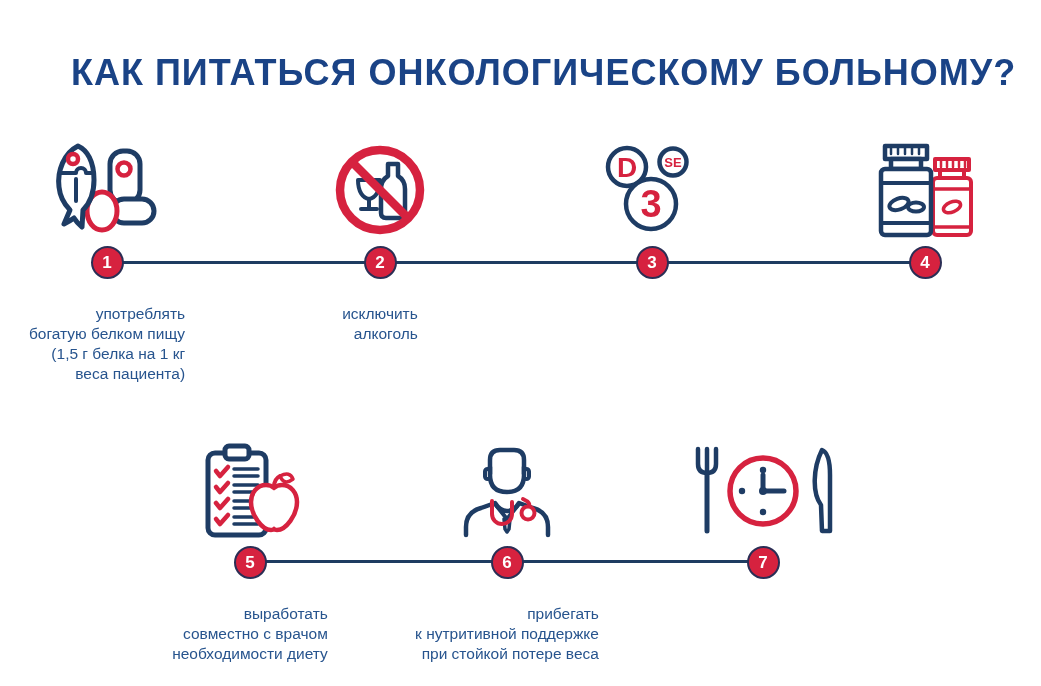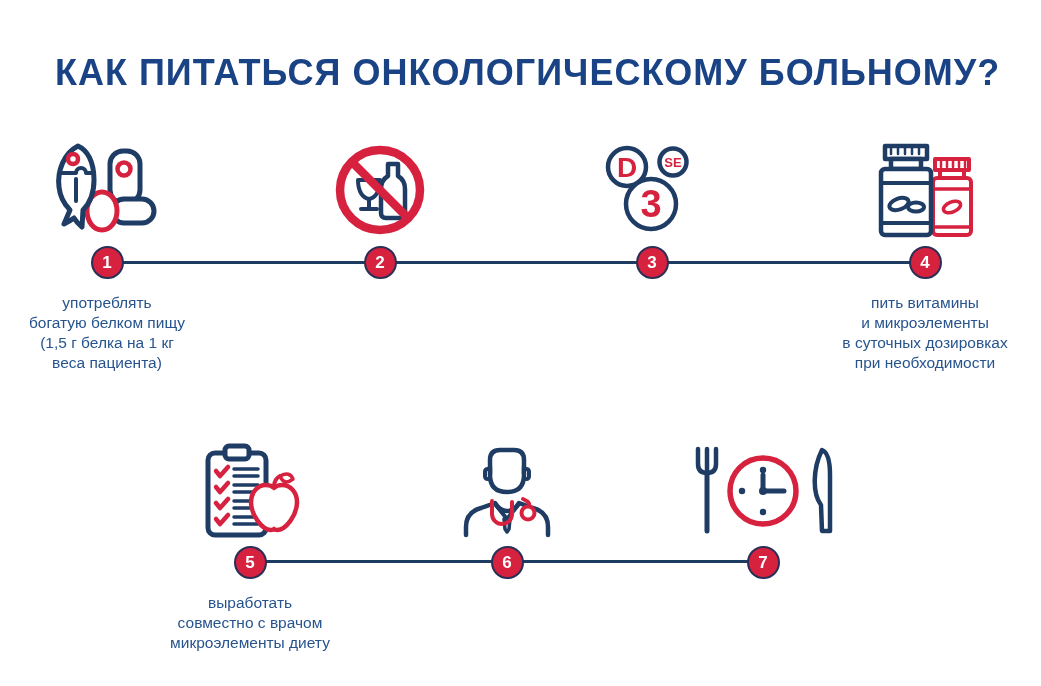--- a/index.html
+++ b/index.html
@@ -1,33 +1,33 @@
 <!DOCTYPE html>
 <html><head>
 <meta charset="utf-8">
 <style>
   html,body{margin:0;padding:0;}
   body{
     width:1041px;height:686px;position:relative;background:#ffffff;
     font-family:"Liberation Sans","DejaVu Sans",sans-serif;overflow:hidden;
   }
   .title{
-    position:absolute;left:55px;top:28px;width:960px;
+    position:absolute;left:71px;top:28px;width:960px;
     font-size:36px;font-weight:bold;letter-spacing:1px;color:#1a4386;
   }
   .tline{position:absolute;height:3px;background:#1e3c61;}
   .step{position:absolute;width:232px;display:flex;flex-direction:column;align-items:center;}
   .icon-area{height:106px;display:flex;align-items:flex-end;justify-content:center;padding-bottom:8px;box-sizing:border-box;}
   .num{
     width:33px;height:33px;border-radius:50%;background:#d6223f;border:2.5px solid #2b2e55;
     box-sizing:border-box;display:flex;align-items:center;justify-content:center;z-index:2;
   }
   .num span{color:#ffffff;font-weight:bold;font-size:17px;line-height:1;}
   .label{
-    margin-top:14px;text-align:center;white-space:pre-line;
+    margin-top:25px;text-align:right;white-space:pre-line;
     font-size:15.5px;line-height:20px;color:#27548e;
   }
   svg{display:block;}
   .n{stroke:#1e3c64;fill:none;stroke-linecap:round;stroke-linejoin:round;}
   .r{stroke:#d6223f;fill:none;stroke-linecap:round;stroke-linejoin:round;}
   .fw{fill:#ffffff;}
   .redtxt{fill:#d6223f;font-weight:bold;font-family:"Liberation Sans",sans-serif;}
 </style>
 </head>
 <body>
@@ -66,20 +66,22 @@
       <path d="M56,22 h10 v12 c5,3 7,7 7,13 v24 q0,5 -5,5 h-14 q-5,0 -5,-5 v-24 c0,-6 2,-10 7,-13 Z" class="n" stroke-width="4.5"></path>
       <path d="M26,38 h22 c0,12 -5,18 -11,19 c-6,-1 -11,-7 -11,-19 Z" class="n" stroke-width="4"></path>
       <path d="M37,57 v10 M29,67 h16" class="n" stroke-width="4"></path>
       <circle cx="48" cy="48" r="40" class="r" stroke-width="8.5"></circle>
       <line x1="21" y1="21" x2="75" y2="75" class="r" stroke-width="8.5"></line>
     </svg>
   </div>
   <div class="num">
       <span>2</span>
     </div>
+  <div class="label">исключить
+алкоголь</div>
 </div>
 
 <div class="step" style="left:536px;top:140px;">
   <div class="icon-area">
     <svg width="110" height="95" viewBox="0 0 110 95">
       <circle cx="30" cy="24" r="19" class="n fw" stroke-width="4.5"></circle>
       <circle cx="76" cy="19" r="13.5" class="n fw" stroke-width="4.5"></circle>
       <circle cx="54" cy="61" r="25" class="n fw" stroke-width="4.5"></circle>
       <text x="30" y="34" text-anchor="middle" font-size="28" class="redtxt">D</text>
       <text x="76" y="24" text-anchor="middle" font-size="13" class="redtxt">SE</text>
@@ -105,24 +107,20 @@
       <rect x="20" y="16" width="30" height="10" class="n fw" stroke-width="4.5"></rect>
       <rect x="10" y="26" width="50" height="66" rx="4" class="n fw" stroke-width="4.5"></rect>
       <path d="M10,40 h50 M10,80 h50" class="n" stroke-width="4"></path>
       <ellipse cx="28" cy="61" rx="10" ry="5.5" transform="rotate(-20 28 61)" class="n" stroke-width="4"></ellipse>
       <ellipse cx="45" cy="64" rx="8" ry="4.5" class="n" stroke-width="4"></ellipse>
     </svg>
   </div>
   <div class="num">
       <span>4</span>
     </div>
-  <div class="label">пить витамины
-и микроэлементы
-в суточных дозировках
-при необходимости</div>
 </div>
 
 <div class="step" style="left:134px;top:440px;">
   <div class="icon-area">
     <svg width="112" height="95" viewBox="0 0 112 95">
       <rect x="14" y="10" width="58" height="82" rx="7" class="n fw" stroke-width="5"></rect>
       <rect x="31" y="3" width="24" height="13" rx="4" class="n fw" stroke-width="5"></rect>
       <g class="n" stroke-width="3.5">
         <path d="M40,26 h24 M40,33 h24"></path>
         <path d="M40,42 h24 M40,49 h24"></path>
@@ -138,41 +136,44 @@
       <path d="M88,42 c-3,0 -6,1 -8,3 c-2,-2 -5,-3 -8,-3 c-9,0 -15,8 -15,17 c0,13 11,28 20,28 c1,0 2,0 3,-1 c1,1 2,1 3,1 c9,0 20,-15 20,-28 c0,-9 -6,-17 -15,-17 Z" class="r fw" stroke-width="4.5"></path>
       <path d="M80,44 q0,-8 6,-11" class="r" stroke-width="4"></path>
       <path d="M86,33 q10,-5 13,3 q-9,7 -13,-3 Z" class="r fw" stroke-width="3.5"></path>
     </svg>
   </div>
   <div class="num">
       <span>5</span>
     </div>
   <div class="label">выработать
 совместно с врачом
-микроэлементы диету</div>
+необходимости диету</div>
 </div>
 
 <div class="step" style="left:391px;top:440px;">
   <div class="icon-area">
     <svg width="110" height="95" viewBox="0 0 110 95">
       <path d="M14,92 v-8 q0,-15 15,-19 l14,-5 q5,8 12,8 q7,0 12,-8 l14,5 q15,4 15,19 v8" class="n fw" stroke-width="4.5"></path>
       <path d="M43,61 l12,15 l12,-15" class="n" stroke-width="4"></path>
       <path d="M52,76 h6 l-1,10 l-2,3 l-2,-3 Z" class="n" stroke-width="3.5"></path>
       <path d="M38,31 v-14 q0,-10 10,-10 h14 q10,0 10,10 v14" class="n fw" stroke-width="4.5"></path>
       <rect x="33" y="26" width="5" height="10" rx="2.5" class="n fw" stroke-width="4"></rect>
       <rect x="72" y="26" width="5" height="10" rx="2.5" class="n fw" stroke-width="4"></rect>
       <path d="M38,24 v8 q0,17 17,17 q17,0 17,-17 v-8" class="n" stroke-width="4.5"></path>
       <path d="M40,58 v13 a10,10 0 0 0 20,0 v-12" class="r" stroke-width="4"></path>
       <path d="M71,56 q9,4 5,8" class="r" stroke-width="4"></path>
       <circle cx="76" cy="70" r="6.5" class="r fw" stroke-width="4"></circle>
     </svg>
   </div>
   <div class="num">
       <span>6</span>
     </div>
+  <div class="label">прибегать
+к нутритивной поддержке
+при стойкой потере веса</div>
 </div>
 
 <div class="step" style="left:647px;top:440px;">
   <div class="icon-area">
     <svg width="150" height="95" viewBox="0 0 150 95">
       <path d="M10,6 v15 q0,9 9,9 q9,0 9,-9 v-15" class="n" stroke-width="4.5"></path>
       <path d="M19,6 v24" class="n" stroke-width="4.5"></path>
       <path d="M19,30 v58" class="n" stroke-width="5"></path>
       <circle cx="75" cy="48" r="33" class="r fw" stroke-width="5.5"></circle>
       <circle cx="75" cy="27" r="3.2" fill="#1e3c64"></circle>

